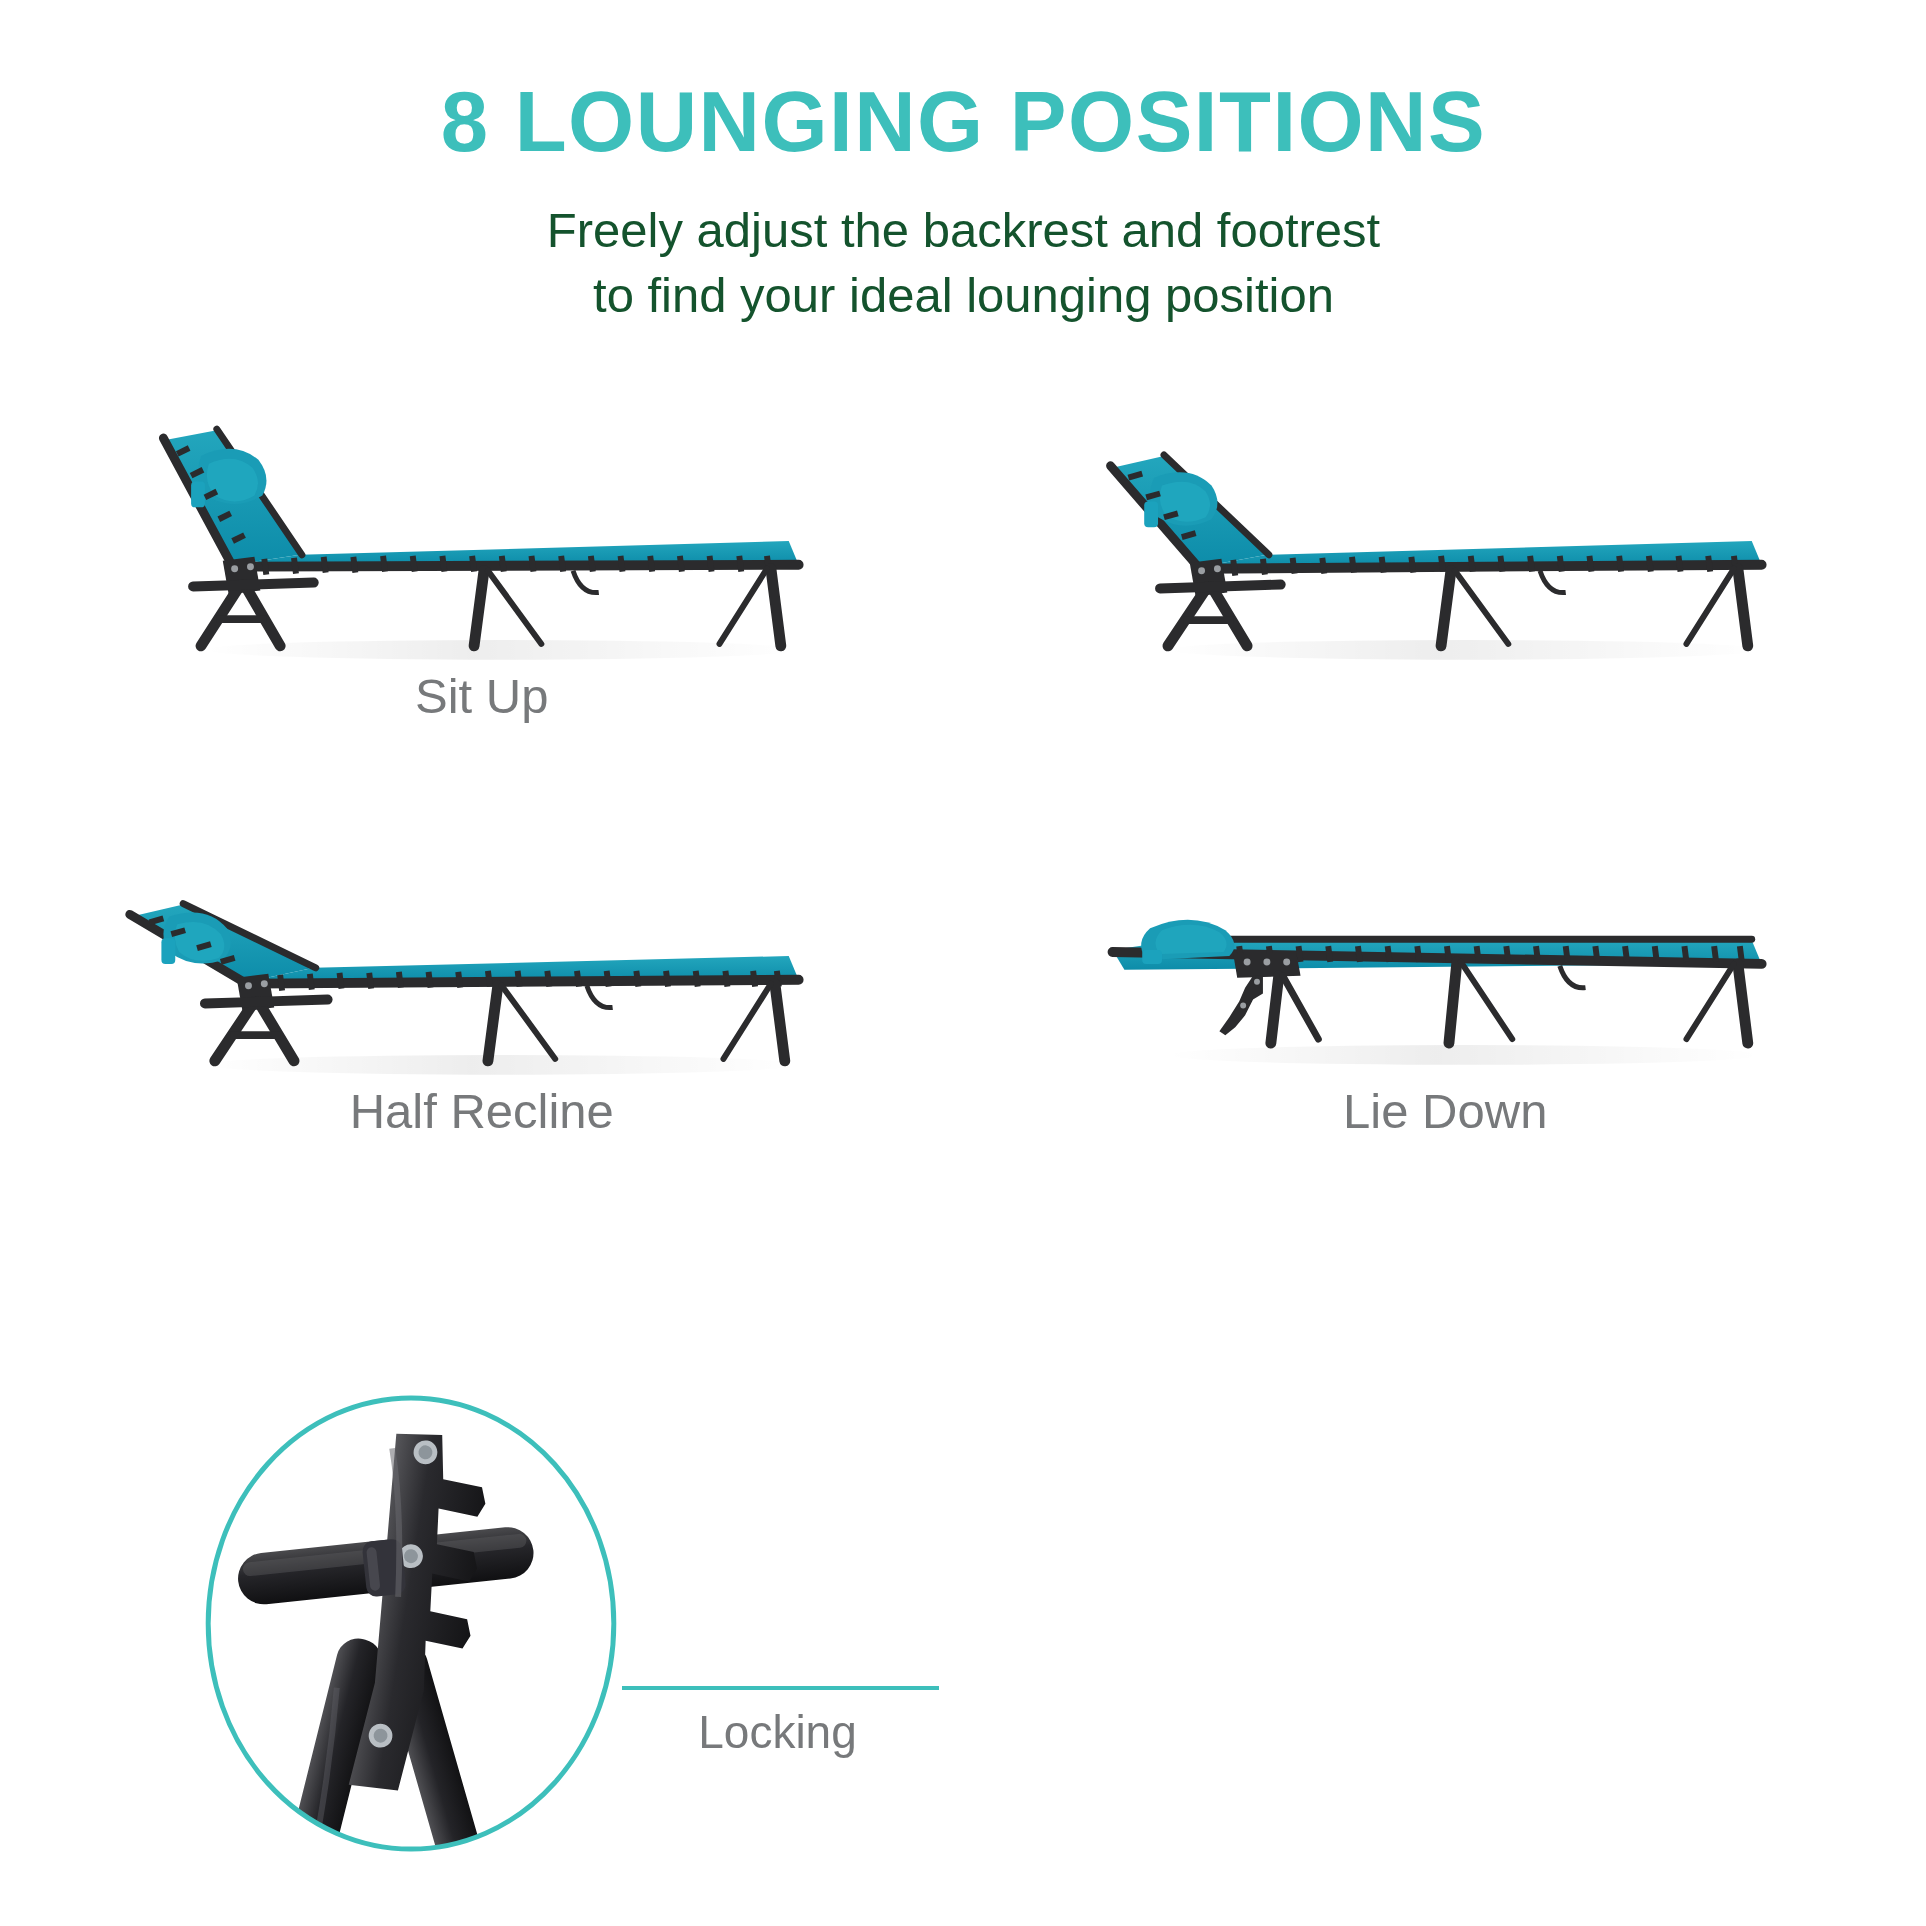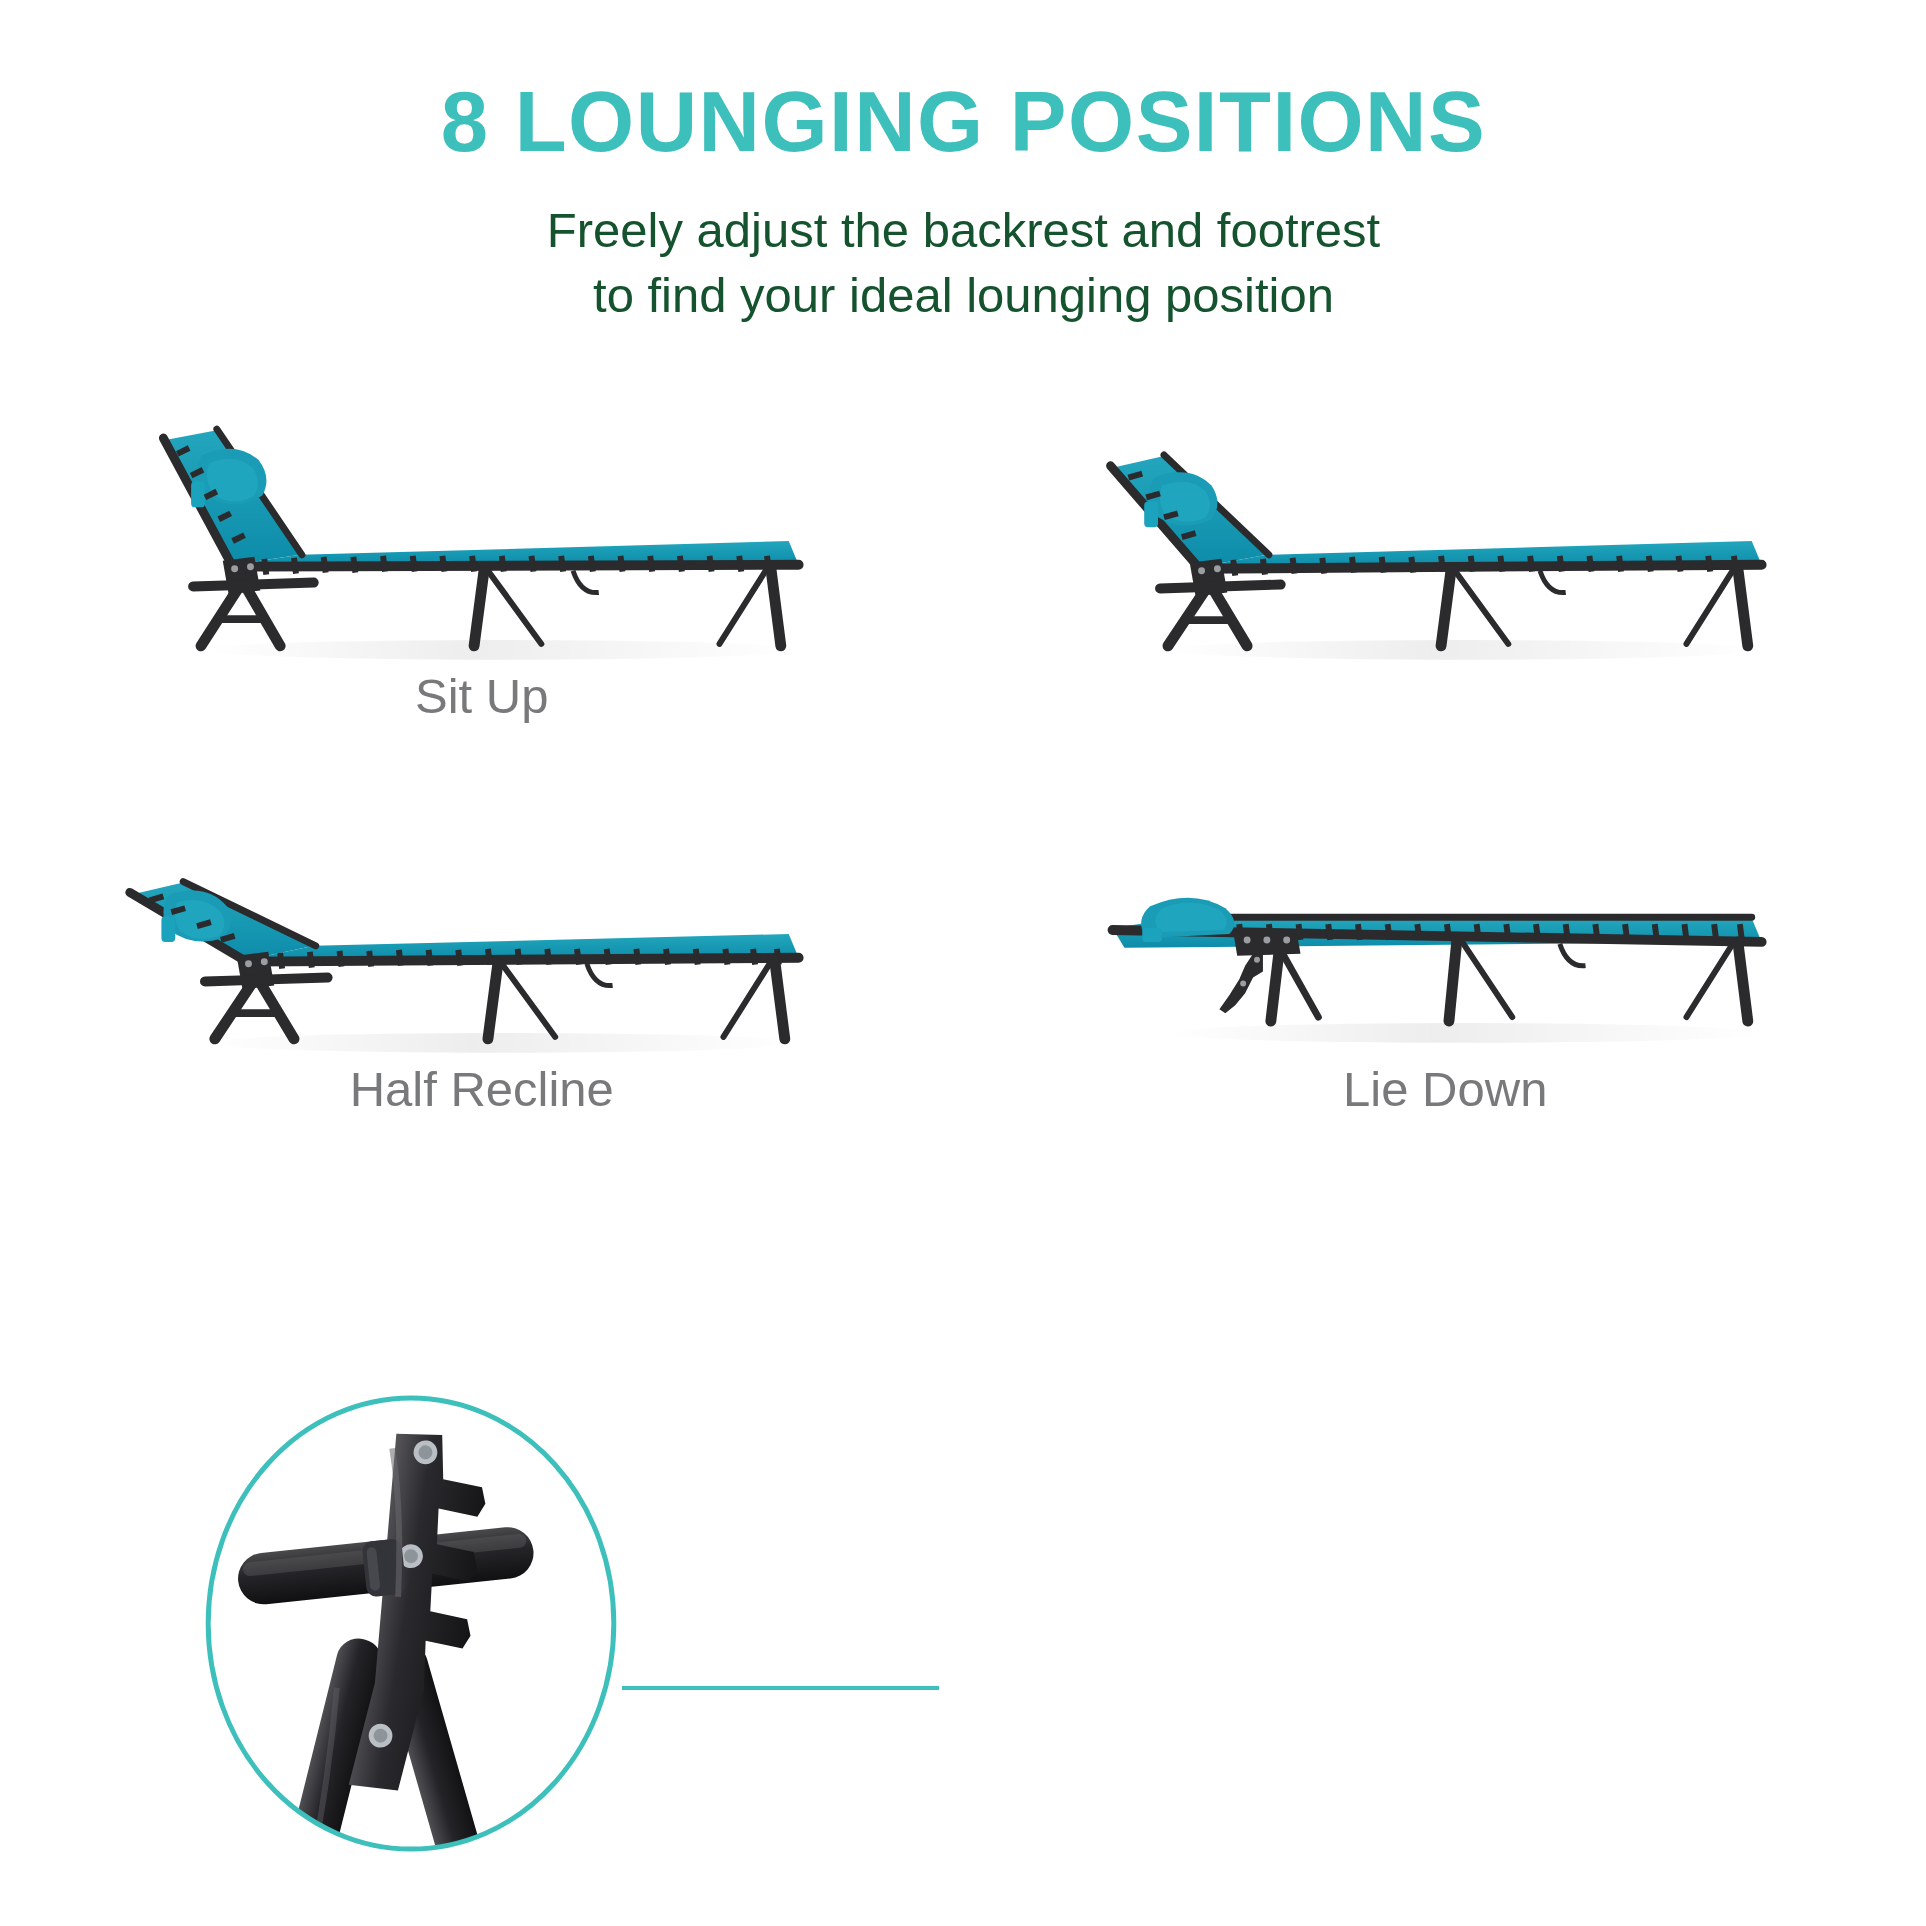--- a/index.html
+++ b/index.html
@@ -35,21 +35,21 @@
   }
 
   
   .grid {
     position: absolute;
     top: 416px; left: 0;
     width: 1927px;
     display: grid;
     grid-template-columns: 1fr 1fr;
     grid-template-rows: 337px 337px;
-    row-gap: 56px;
+    row-gap: 78px;
   }
   .cell { position: relative; }
   .cell-fig {
     position: absolute; left: 0; top: 0;
     width: 100%; height: 248px;
     display: flex; align-items: flex-end; justify-content: center;
   }
   .cell-fig svg { display: block; }
   .cell-label {
     position: absolute;
@@ -449,16 +449,17 @@
         </g>
 
         <ellipse cx="215" cy="235" rx="205" ry="228" fill="none" stroke="#3dbfbb" stroke-width="5"></ellipse>
       </svg>
     </div>
 
   </div>
 
   <div class="callout-line"></div>
   <div class="callout-text">
+    <div>Locking</div>
   </div>
 
 </div>
 
 
 </body></html>

